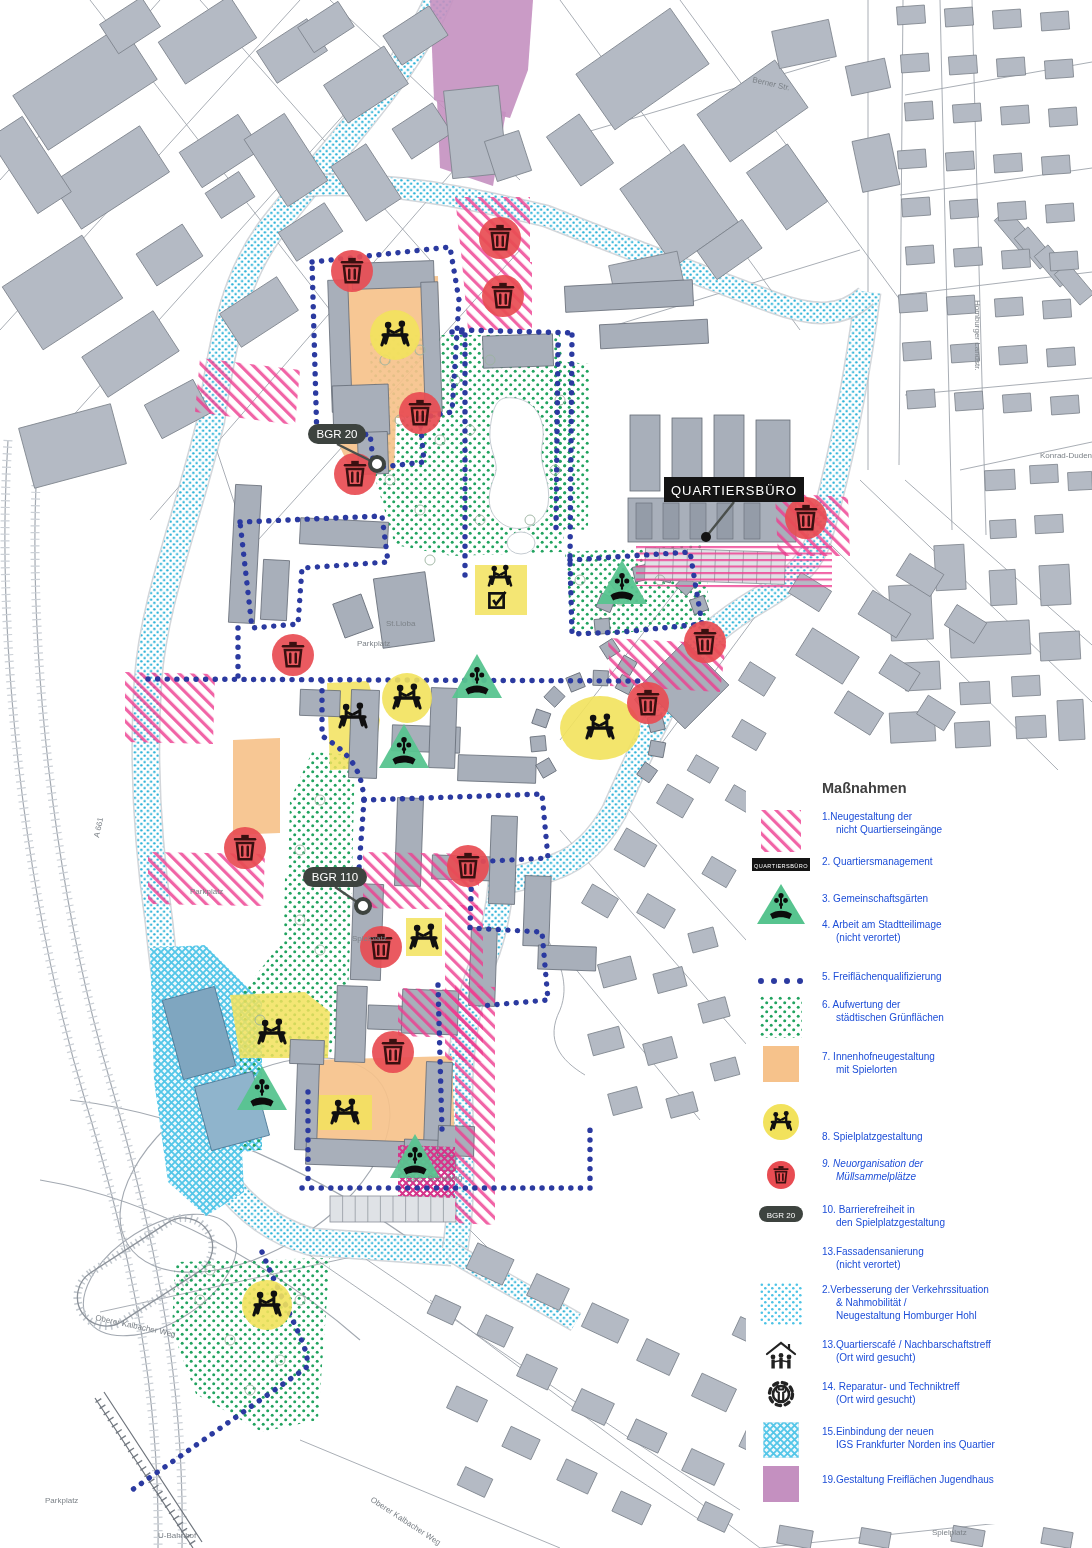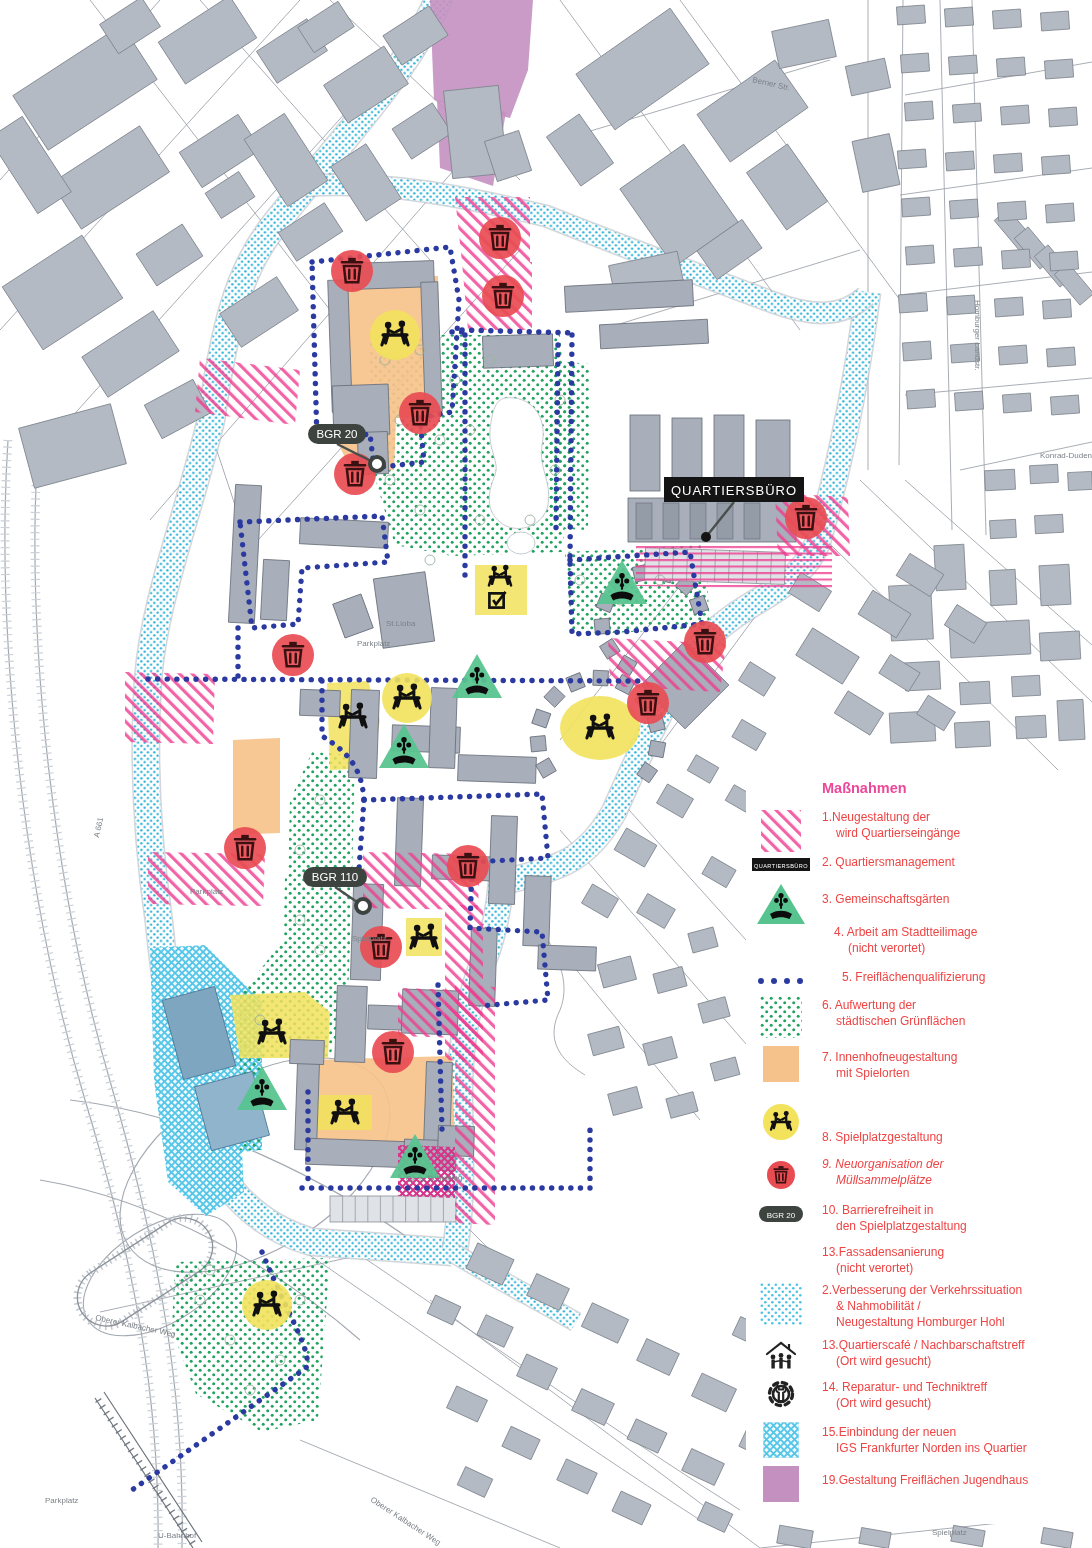--- a/index.html
+++ b/index.html
@@ -1,22 +1,22 @@
 <!DOCTYPE html>
 <html lang="de"><head>
 <meta charset="utf-8">
 <style>
   html,body{margin:0;padding:0;background:#fff;}
   #stage{position:relative;width:1092px;height:1548px;overflow:hidden;background:#ffffff;
          font-family:"Liberation Sans","DejaVu Sans",sans-serif;}
   #map{position:absolute;left:0;top:0;}
   #legend{position:absolute;left:746px;top:770px;width:346px;height:754px;background:#ffffff;}
-  .lg-title{position:absolute;left:76px;top:10px;font-size:14.5px;font-weight:bold;color:#ec4899;}
+  .lg-title{position:absolute;left:76px;top:10px;font-size:14.5px;font-weight:bold;color:#404040;}
   .lg-sw{position:absolute;width:62px;display:flex;justify-content:center;}
-  .lg-tx{position:absolute;left:76px;font-size:12px;line-height:1.32;color:#ef4444;white-space:nowrap;}
+  .lg-tx{position:absolute;left:76px;font-size:10px;line-height:1.32;color:#1d4ed8;white-space:nowrap;}
   .lg-tx .l2{padding-left:14px;}
 </style>
 </head>
 <body>
 
 <div id="stage">
 <svg id="map" width="1092" height="1548" viewBox="0 0 1092 1548" xmlns="http://www.w3.org/2000/svg">
   <defs>
     <pattern id="patHatch" width="9" height="9" patternUnits="userSpaceOnUse" patternTransform="rotate(-45)">
       <rect x="0" y="0" width="3.2" height="9" fill="#ee3d90" opacity="0.8"></rect>
@@ -627,53 +627,53 @@
 <div id="legend">
   <div class="lg-title">Maßnahmen</div>
   <div id="lg-rows">
         <div class="lg-sw" style="top: 40px; left: 4px;">
           <svg width="40" height="42">
             <rect width="40" height="42" fill="url(#patHatch)"></rect>
           </svg>
         </div>
         <div class="lg-tx" style="top: 40px;">
           <div>1.Neugestaltung der</div>
-          <div class="l2">wird Quartierseingänge</div>
+          <div class="l2">nicht Quartierseingänge</div>
         </div>
         <div class="lg-sw" style="top: 88px; left: 4px;">
           <svg width="58" height="13">
             <rect width="58" height="13" fill="#141414"></rect>
             <text x="29" y="9.5" text-anchor="middle" fill="#fff" font-size="5.6" letter-spacing="0.4" font-family="Liberation Sans, sans-serif">QUARTIERSBÜRO</text>
           </svg>
         </div>
         <div class="lg-tx" style="top: 85px;">
           <div>2. Quartiersmanagement</div>
         </div>
         <div class="lg-sw" style="top: 110px; left: 4px;">
           <svg width="52" height="46" viewBox="-26 -28 52 46">
             <polygon points="0,-24 24,16 -24,16" fill="#57c48f"></polygon>
             <use href="#icon-garden" transform="translate(0,3)"></use>
           </svg>
         </div>
         <div class="lg-tx" style="top: 122px; text-align: center;">
           <div>3. Gemeinschaftsgärten</div>
         </div>
-        <div class="lg-tx" style="top: 155px; margin-left: 12px;">
+        <div class="lg-tx" style="top: 148px;">
           <div>4. Arbeit am Stadtteilimage</div>
           <div class="l2">(nicht verortet)</div>
         </div>
         <div class="lg-sw" style="top: 206px; left: 4px;">
           <svg width="52" height="10">
             <circle cx="6" cy="5" r="3" fill="#2b3aa0"></circle>
             <circle cx="19" cy="5" r="3" fill="#2b3aa0"></circle>
             <circle cx="32" cy="5" r="3" fill="#2b3aa0"></circle>
             <circle cx="45" cy="5" r="3" fill="#2b3aa0"></circle>
           </svg>
         </div>
-        <div class="lg-tx" style="top: 200px; margin-left: 20px;">
+        <div class="lg-tx" style="top: 200px;">
           <div>5. Freiflächenqualifizierung</div>
         </div>
         <div class="lg-sw" style="top: 226px; left: 4px;">
           <svg width="42" height="42">
             <rect width="42" height="42" fill="url(#patGreen)"></rect>
           </svg>
         </div>
         <div class="lg-tx" style="top: 228px;">
           <div>6. Aufwertung der</div>
           <div class="l2">städtischen Grünflächen</div>

